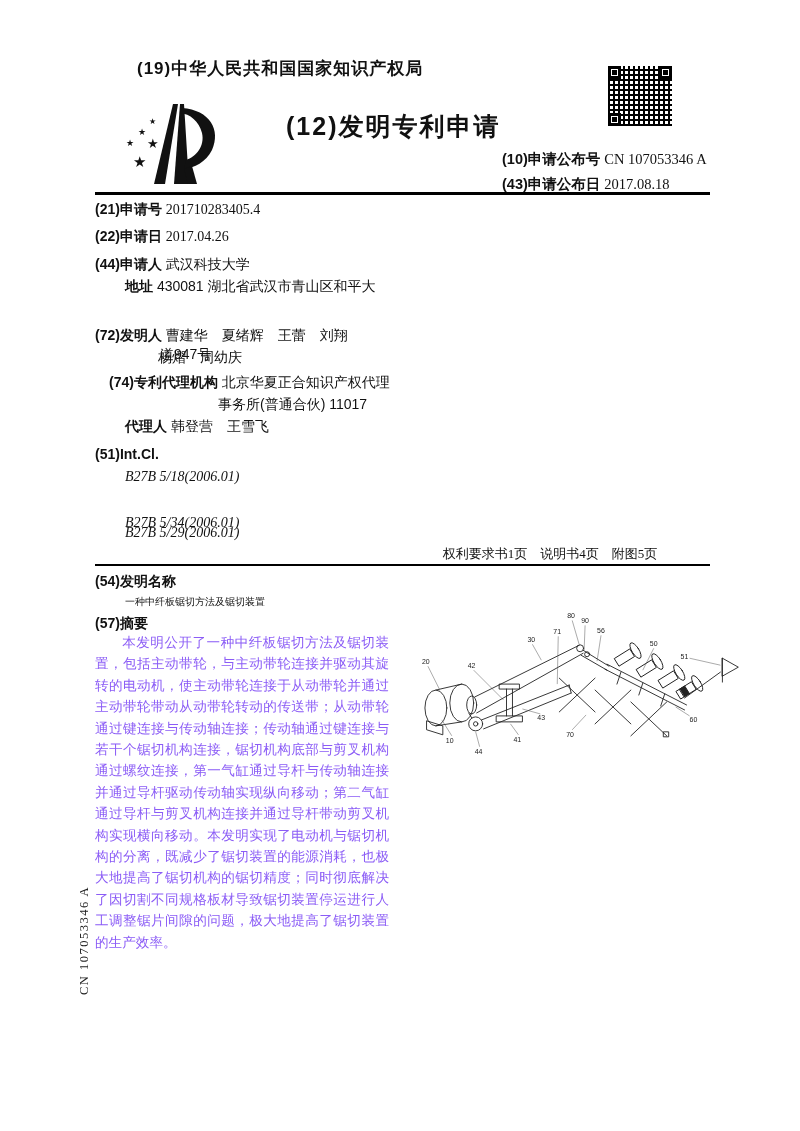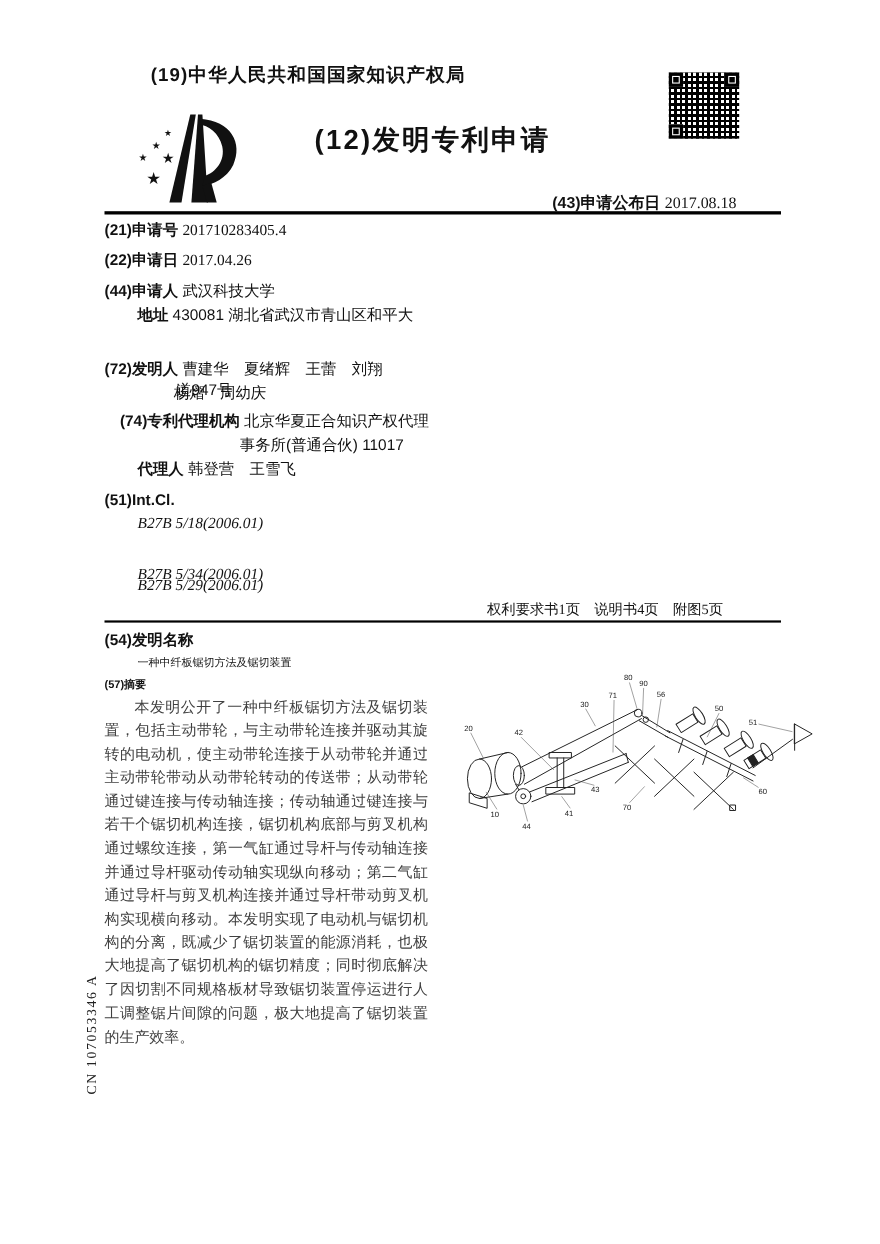--- a/index.html
+++ b/index.html
@@ -36,25 +36,25 @@
   .l21{left:95px;top:201px;} .l22{left:95px;top:228px;}
   .l71{left:95px;top:256px;} .l71a{left:125px;top:278px;} .l71b{left:160px;top:310px;margin-top:36px;}
   .l72{left:95px;top:327px;} .l72b{left:158px;top:349px;}
   .l74{left:109px;top:374px;} .l74b{left:218px;top:396px;} .l74c{left:125px;top:418px;}
   .l51{left:95px;top:446px;}
   .ic1{left:125px;top:469px;} .ic2{left:125px;top:492px;margin-top:33px;} .ic3{left:125px;top:515px;}
 
   .pages{left:400px;top:545px;width:300px;text-align:center;font-size:13px;font-family:"Liberation Serif",serif;}
   .f54label{left:95px;top:573px;font-size:14px;font-weight:bold;}
   .f54title{left:125px;top:595px;font-size:10px;}
-  .f57label{left:95px;top:615px;font-size:10px;font-weight:bold;}
+  .f57label{left:95px;top:615px;font-size:14px;font-weight:bold;}
   .abstract{
     position:absolute;left:95px;top:632px;width:294px;margin:0;
     font-family:"Liberation Serif",serif;font-size:13.6px;line-height:21.4px;
-    text-align:justify;text-indent:2em;white-space:normal;color:#404040;
+    text-align:justify;text-indent:2em;white-space:normal;color:#8b5cf6;
   }
   .figure{left:412px;top:598px;width:388px;height:205px;}
   .sidebar{left:24px;top:933px;width:120px;text-align:center;
     transform:rotate(-90deg);font-size:12.5px;letter-spacing:1.5px;color:#222;}
 </style>
 </head>
 <body>
 
 <div class="page">
 
@@ -75,20 +75,24 @@
       <text x="31" y="24" font-size="8" fill="#111" font-family="DejaVu Sans">★</text>
       <text x="20" y="35" font-size="9" fill="#111" font-family="DejaVu Sans">★</text>
       <text x="8" y="46" font-size="9" fill="#111" font-family="DejaVu Sans">★</text>
       <text x="29" y="48" font-size="13" fill="#111" font-family="DejaVu Sans">★</text>
       <text x="15" y="67" font-size="15" fill="#111" font-family="DejaVu Sans">★</text>
     </svg>
   </div>
 
   <div class="abs doctype">(12)发明专利申请</div>
 
+  <div class="abs publine pub-no">
+    <span class="b">(10)申请公布号</span>
+    <span class="serif">CN 107053346 A</span>
+  </div>
   <div class="abs publine pub-date">
     <span class="b">(43)申请公布日</span>
     <span class="serif">2017.08.18</span>
   </div>
 
   <div class="abs rule rule-top"></div>
 
   <div class="abs line l21">
     <span class="b">(21)申请号</span>
     <span class="serif">201710283405.4</span>

